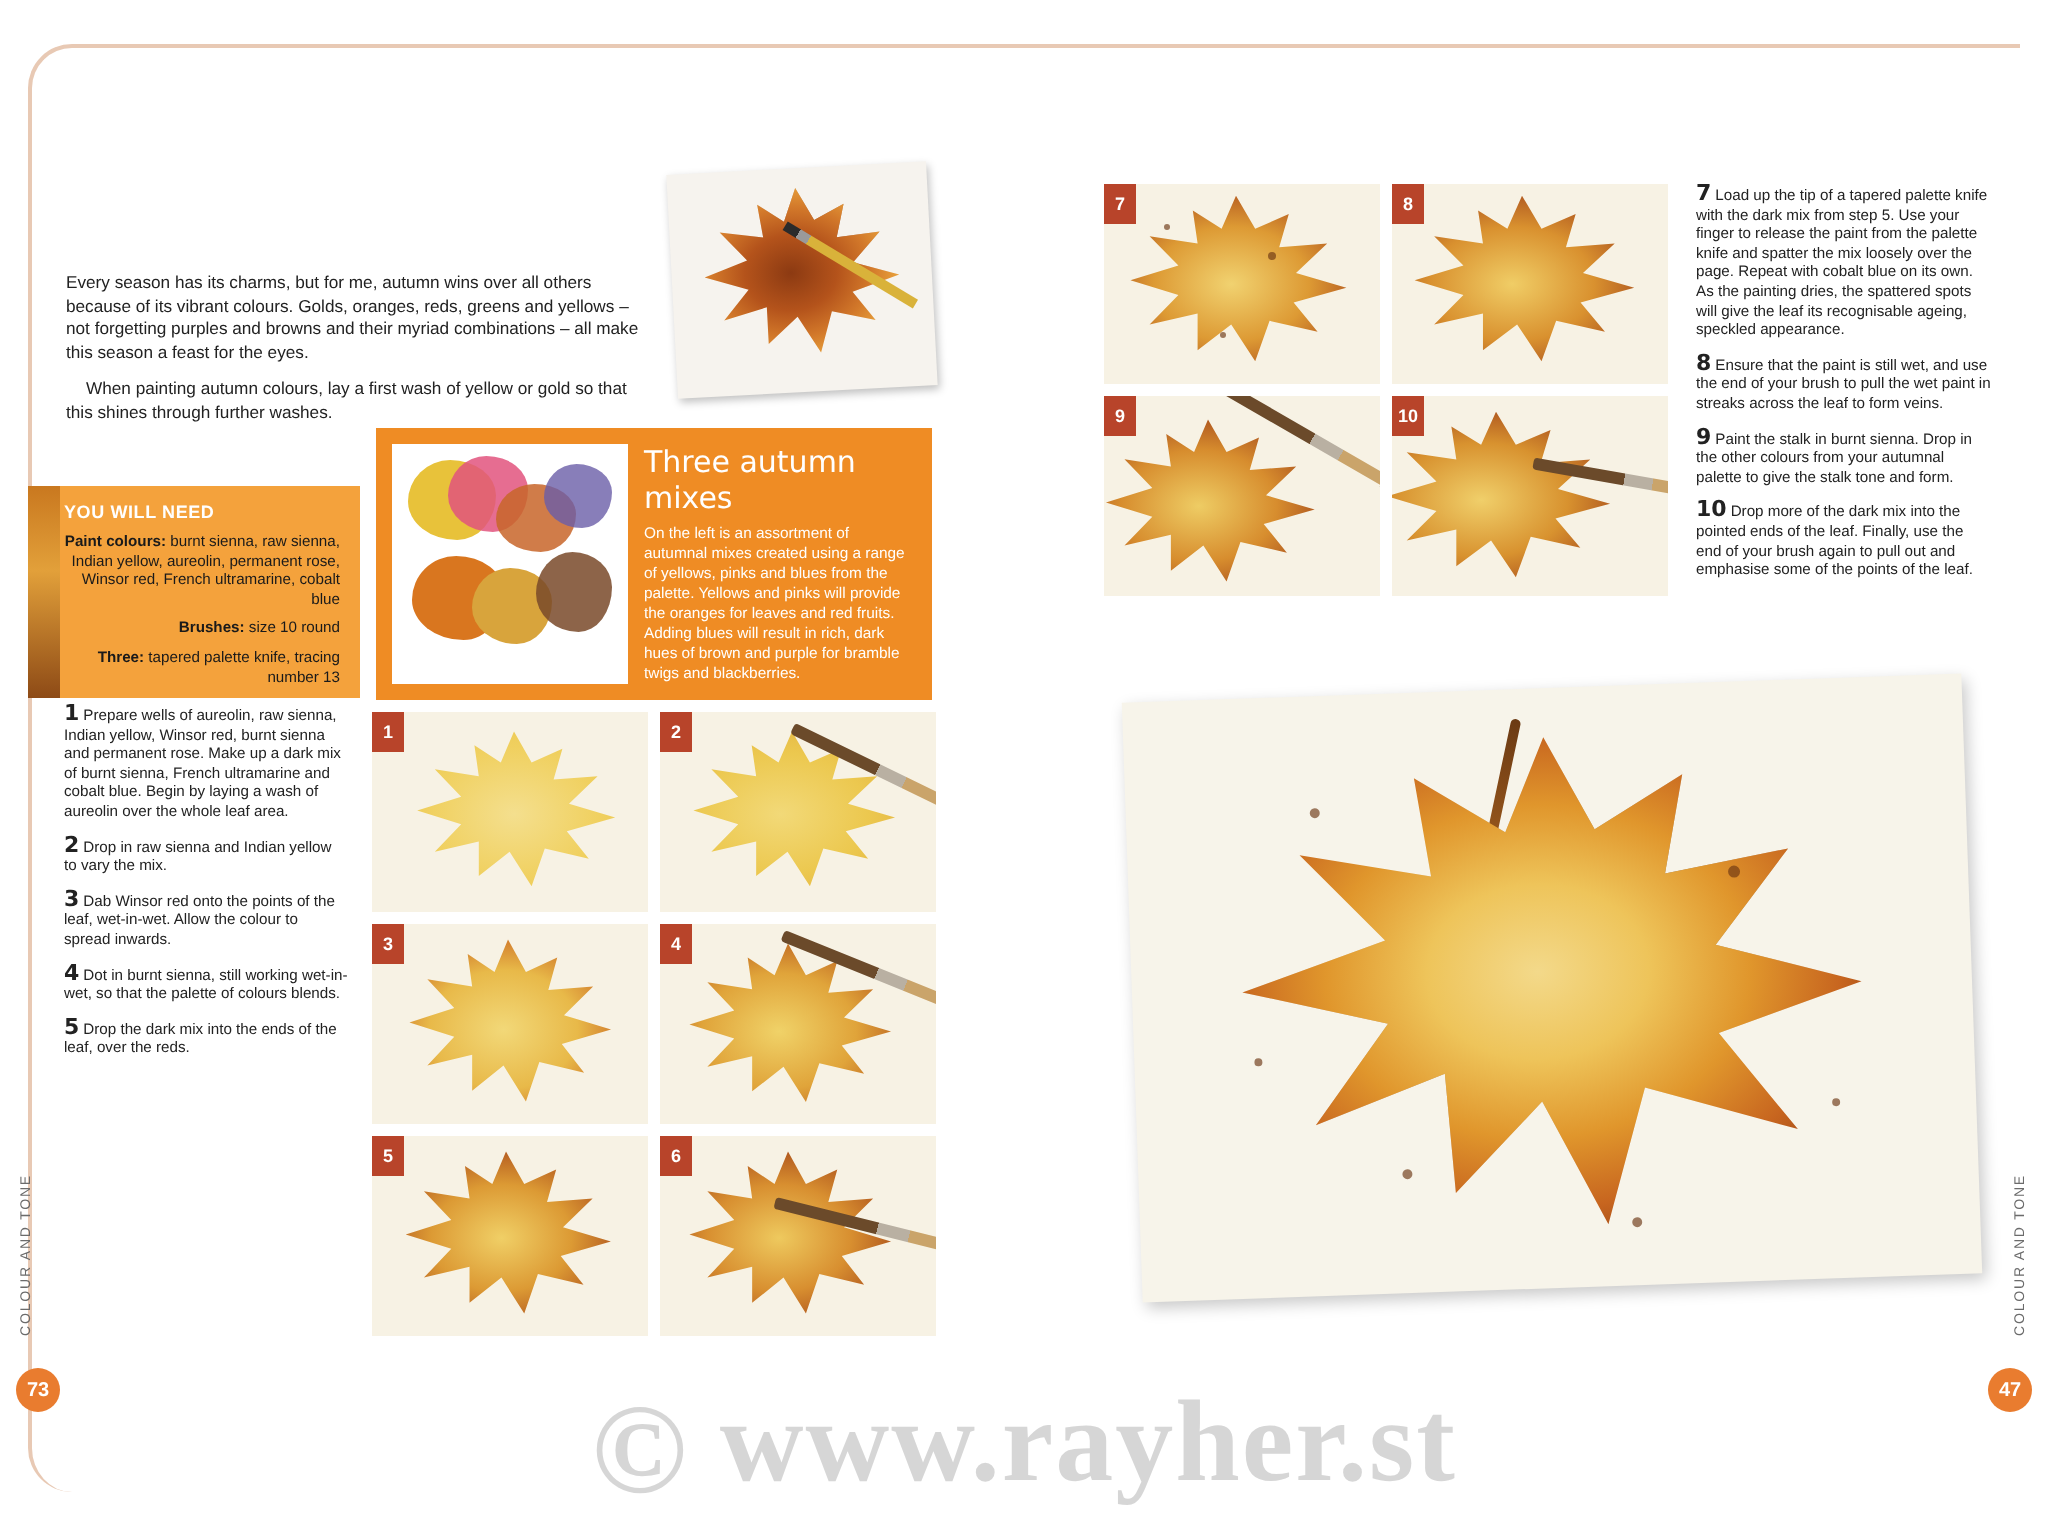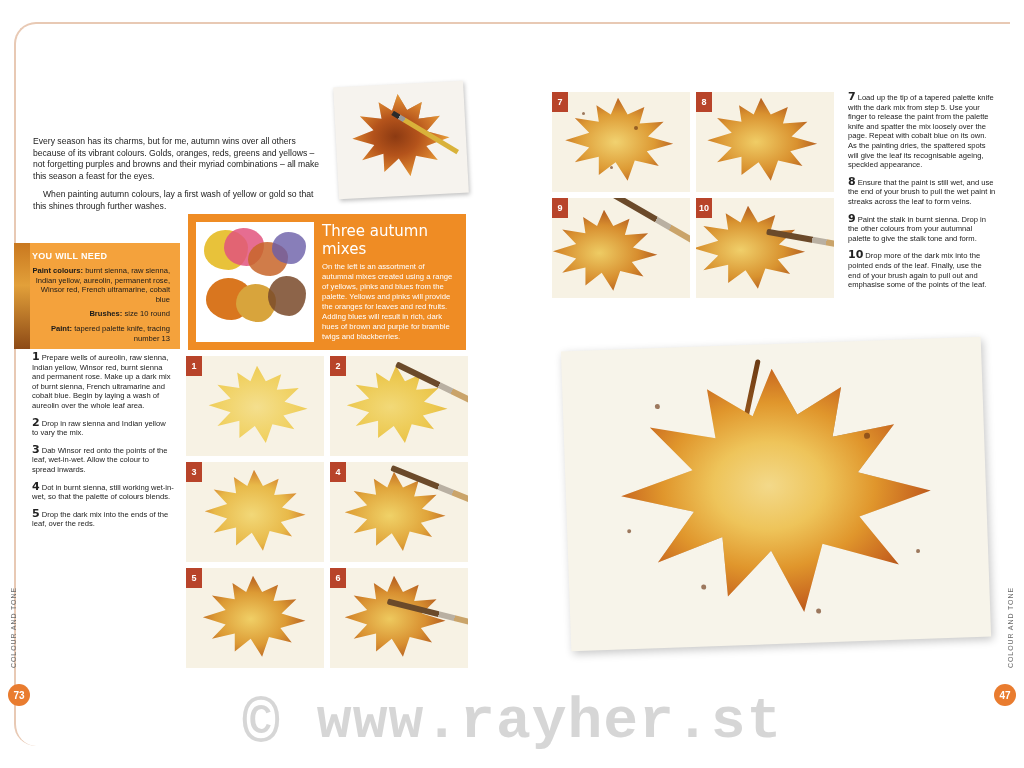--- a/index.html
+++ b/index.html
@@ -300,21 +300,21 @@
 
   
   .watermark {
     position: absolute;
     left: 0; bottom: 6px;
     width: 1024px;
     text-align: center;
     font-size: 58px;
     font-weight: bold;
     color: rgba(120,120,120,0.30);
-    font-family: Liberation Mono, monospace;
+    font-family: Liberation Serif, serif;
     letter-spacing: 1px;
     user-select: none;
   }
   .watermark .c {
     font-size: 64px;
     vertical-align: -6px;
   }
 </style>
 </head>
 <body>
@@ -337,21 +337,21 @@
   <div class="hero-photo">
     <div class="leafimg"></div>
     <div class="pencil"></div>
   </div>
 
   <div class="ywn">
     <div class="sidephoto"></div>
     <h3>YOU WILL NEED</h3>
     <p><b>Paint colours:</b><span> burnt sienna, raw sienna, Indian yellow, aureolin, permanent rose, Winsor red, French ultramarine, cobalt blue</span></p>
     <p><b>Brushes:</b><span> size 10 round</span></p>
-    <p><b>Paint:</b><span> tapered palette knife, tracing number 13</span></p>
+    <p><b>Three:</b><span> tapered palette knife, tracing number 13</span></p>
   </div>
 
   <div class="mixes">
     <div class="swatchbox">
       <div class="blob" style="left:8px;top:8px;width:44px;height:40px;background:#e8c23a;"></div>
       <div class="blob" style="left:28px;top:6px;width:40px;height:38px;background:#e2547e;opacity:0.85;"></div>
       <div class="blob" style="left:52px;top:20px;width:40px;height:34px;background:#c8662a;opacity:0.85;"></div>
       <div class="blob" style="left:76px;top:10px;width:34px;height:32px;background:#6b5ea8;opacity:0.8;"></div>
       <div class="blob" style="left:10px;top:56px;width:46px;height:42px;background:#d9761f;"></div>
       <div class="blob" style="left:40px;top:62px;width:40px;height:38px;background:#d8a43c;"></div>

